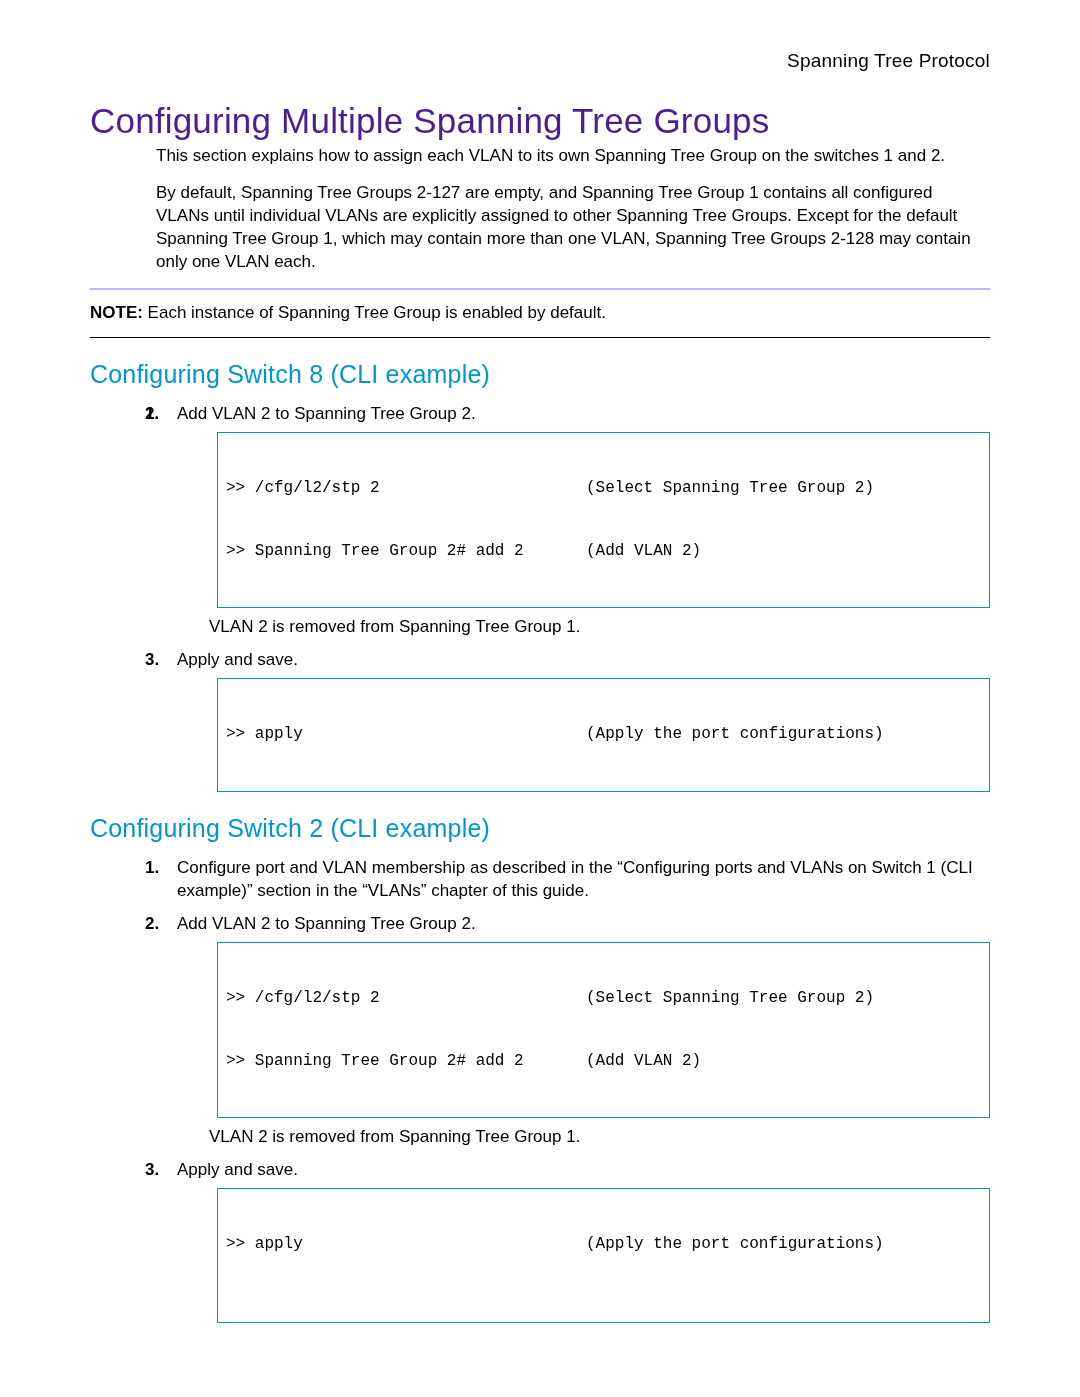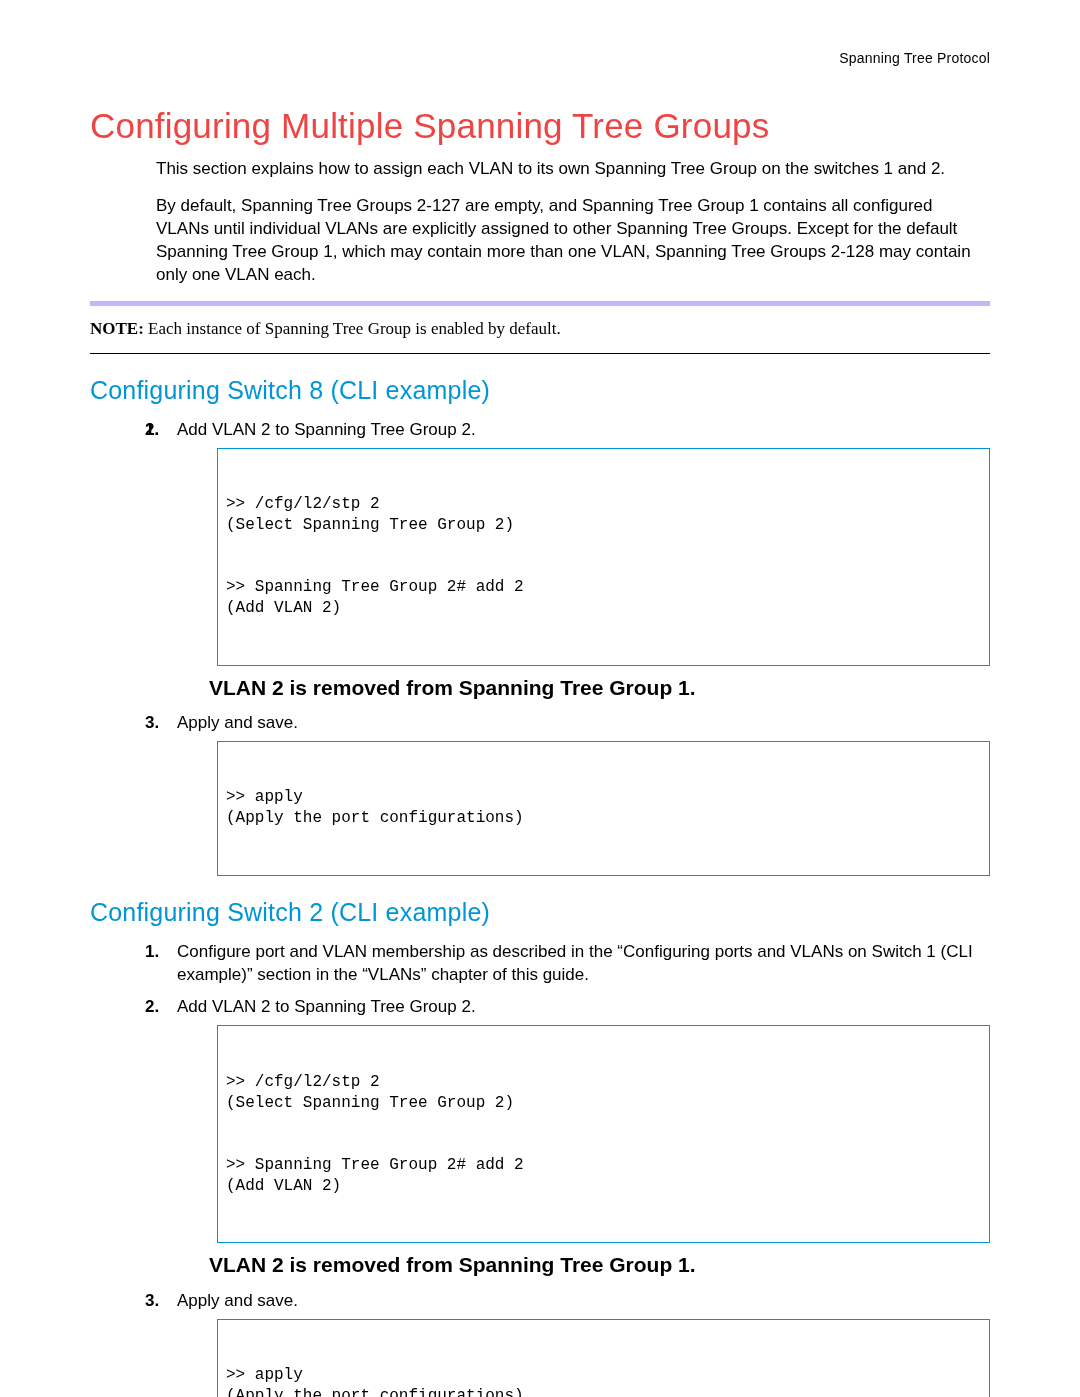--- a/index.html
+++ b/index.html
@@ -11,30 +11,30 @@
     width: 1080px;
   }
   .page {
     padding: 50px 90px 40px 90px;
     box-sizing: border-box;
     min-height: 1397px;
     position: relative;
   }
   .running-header {
     text-align: right;
-    font-size: 14px;
+    font-size: 19px;
     font-weight: 300;
-    margin-bottom: 40px;
+    margin-bottom: 29px;
     letter-spacing: 0.2px;
   }
   h1.main-title {
     font-size: 35px;
     font-weight: 300;
-    color: #ef4444;
-    margin: 0 0 12px 0;
+    color: #4c1d95;
+    margin: 0 0 4px 0;
     letter-spacing: 0.2px;
   }
   h2.sub-title {
     font-size: 25px;
     font-weight: 300;
     color: #0096D6;
     margin: 22px 0 14px 0;
     letter-spacing: 0.2px;
   }
   .body-text {
@@ -42,26 +42,25 @@
     line-height: 1.35;
     margin: 0 0 14px 0;
     font-weight: 300;
   }
   .indent-body {
     margin-left: 66px;
   }
   .note-block {
     margin: 14px 0 20px 0;
     padding: 12px 0;
-    border-top: 5px solid #c4b5fd;
+    border-top: 2px solid #c4b5fd;
     border-bottom: 1px solid #000;
     font-size: 17px;
     line-height: 1.35;
     font-weight: 300;
-    font-family: Liberation Serif, serif;
   }
   .note-block strong {
     font-weight: bold;
   }
   ol.num-list {
     list-style: none;
     margin: 0 0 0 55px;
     padding: 0;
     counter-reset: item;
   }
@@ -84,33 +83,32 @@
     margin: 6px 0 8px 40px;
     padding: 4px 8px;
     font-family: "Courier New", monospace;
     font-size: 16px;
     line-height: 1.3;
     white-space: pre;
     box-sizing: border-box;
   }
   .code-line {
     display: flex;
-    flex-direction: column;
   }
   .code-left {
     flex: 0 0 auto;
     min-width: 360px;
   }
   .code-right {
     flex: 1;
   }
   .after-code {
     margin: 4px 0 10px 32px;
-    font-size: 21px;
-    font-weight: 700;
+    font-size: 17px;
+    font-weight: 400;
     line-height: 1.35;
   }
 </style>
 </head>
 <body>
 
 <div class="page">
 
   <div class="running-header">Spanning Tree Protocol</div>
 

